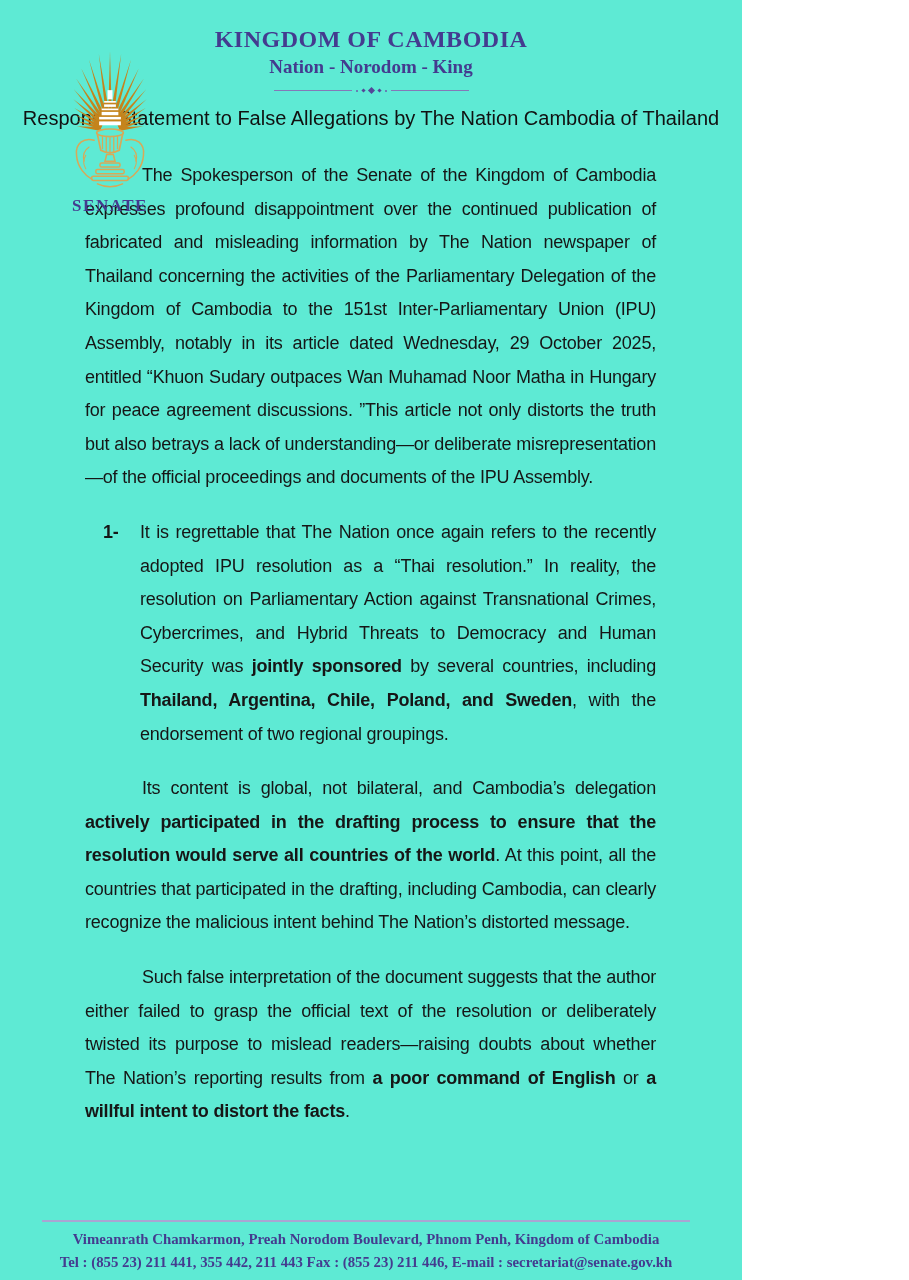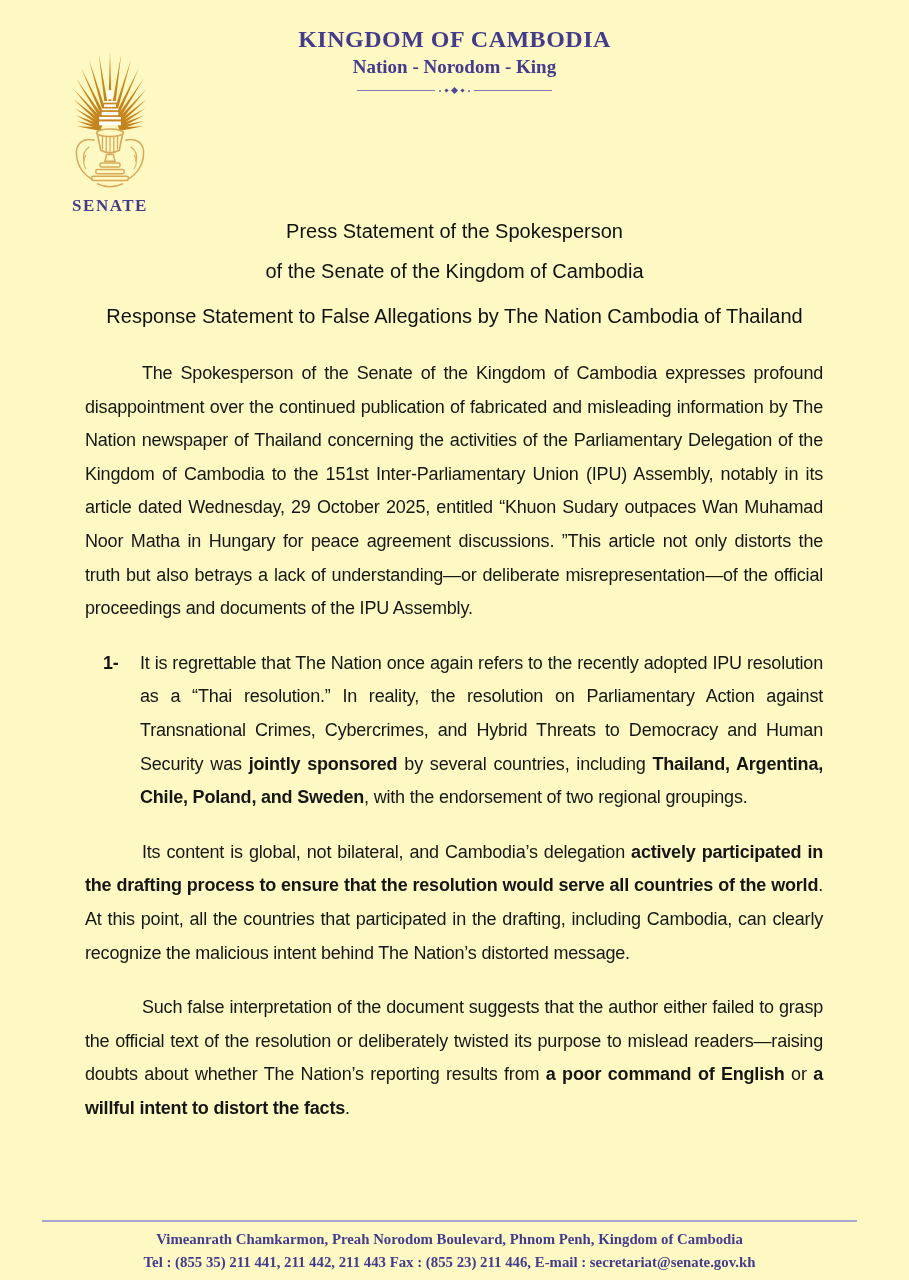--- a/index.html
+++ b/index.html
@@ -6,22 +6,22 @@
     --purple:#443b8f;
     --gold-dark:#c5841c;
     --gold-light:#d8a958;
     --rule:#a9a4d2;
     --text:#161616;
   }
   *{box-sizing:border-box;}
   html,body{margin:0;padding:0;background:#ffffff;}
   .page{
     position:relative;
-    width:909px;height:1280px;
-    background:#fef9c3;
+    width:742px;height:1280px;
+    background:#5eead4;
     overflow:hidden;
     font-family:"Liberation Sans",sans-serif;
     color:var(--text);
   }
   
   .header{
     padding-top:24px;
     text-align:center;
     font-family:"Liberation Serif",serif;
     color:var(--purple);
@@ -141,38 +141,34 @@
         <path d="M30,116 q-9,6 -6,17" stroke-width="1.4"></path>
         <path d="M80,116 q9,6 6,17" stroke-width="1.4"></path>
         <path d="M26,126 q-5,8 0,16" stroke-width="1.2"></path>
         <path d="M84,126 q5,8 0,16" stroke-width="1.2"></path>
         <path d="M40,160 q15,7 30,0" stroke-width="1.8"></path>
       </g>
     </svg>
     <div class="senate-label">SENATE</div>
   </div>
 
-  <div class="doc-title">
-    <div>Press Statement of the Spokesperson</div>
-    <div>of the Senate of the Kingdom of Cambodia</div>
-  </div>
 
   <div class="subtitle"><span>Response Statement to False Allegations by </span><span class="i">The Nation</span><span> Cambodia of Thailand</span></div>
 
   <div class="body">
     <p class="para indent"><span>The Spokesperson of the Senate of the Kingdom of Cambodia expresses profound disappointment over the continued publication of fabricated and misleading information by The Nation newspaper of Thailand concerning the activities of the Parliamentary Delegation of the Kingdom of Cambodia to the 151st Inter-Parliamentary Union (IPU) Assembly, notably in its article dated Wednesday, 29 October 2025, entitled “Khuon Sudary outpaces Wan Muhamad Noor Matha in Hungary for peace agreement discussions. ”This article not only distorts the truth but also betrays a lack of understanding—or deliberate misrepresentation—of the official proceedings and documents of the IPU Assembly.</span></p>
 
     <div class="list-item">
       <span class="list-marker">1-</span>
       <p class="list-text para" style="margin:0"><span>It is regrettable that </span><span class="i">The Nation</span><span> once again refers to the recently adopted IPU resolution as a “Thai resolution.” In reality, the resolution on </span><span class="i">Parliamentary Action against Transnational Crimes, Cybercrimes, and Hybrid Threats to Democracy and Human Security</span><span> was </span><span class="b">jointly sponsored</span><span> by several countries, including </span><span class="b">Thailand, Argentina, Chile, Poland, and Sweden</span><span>, with the endorsement of two regional groupings.</span></p>
     </div>
 
     <p class="para indent"><span>Its content is global, not bilateral, and Cambodia’s delegation </span><span class="b">actively participated in the drafting process to ensure that the resolution would serve all countries of the world</span><span>. At this point, all the countries that participated in the drafting, including Cambodia, can clearly recognize the malicious intent behind The Nation’s distorted message.</span></p>
 
     <p class="para indent"><span>Such false interpretation of the document suggests that the author either failed to grasp the official text of the resolution or deliberately twisted its purpose to mislead readers—raising doubts about whether </span><span class="i">The Nation</span><span>’s reporting results from </span><span class="b">a poor command of English</span><span> or </span><span class="b">a willful intent to distort the facts</span><span>.</span></p>
   </div>
 
   <div class="footer">
     <div>Vimeanrath Chamkarmon, Preah Norodom Boulevard, Phnom Penh, Kingdom of Cambodia</div>
-    <div>Tel : (855 35) 211 441, 211 442, 211 443 Fax : (855 23) 211 446, E-mail : secretariat@senate.gov.kh</div>
+    <div>Tel : (855 23) 211 441, 355 442, 211 443 Fax : (855 23) 211 446, E-mail : secretariat@senate.gov.kh</div>
   </div>
 
 </div>
 
 </body></html>

